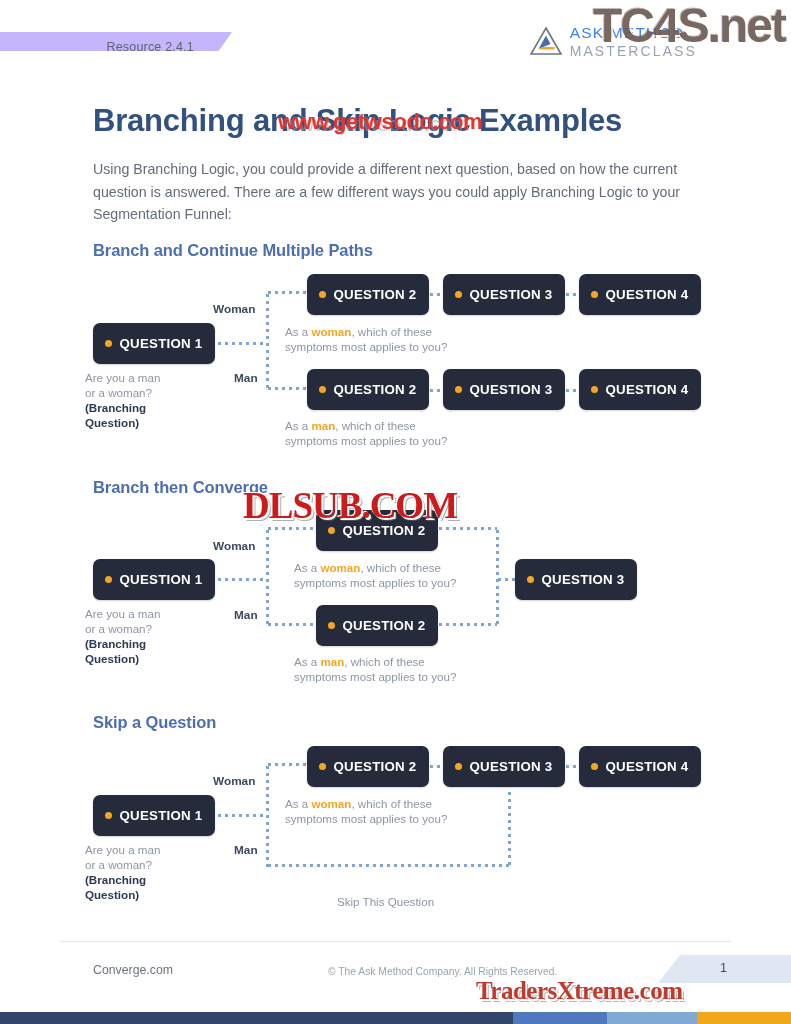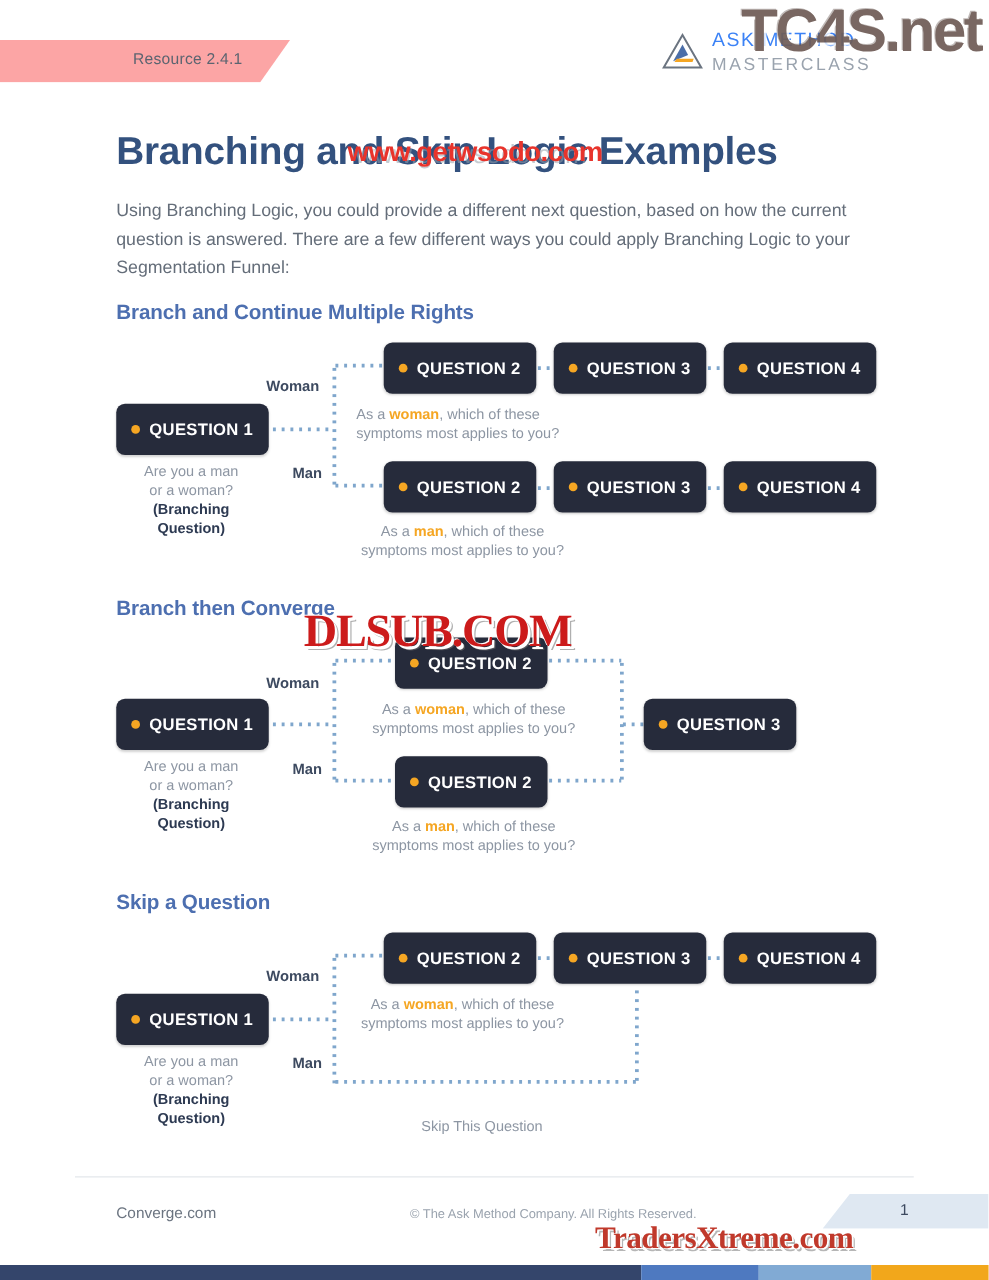--- a/index.html
+++ b/index.html
@@ -5,22 +5,22 @@
   html,body{margin:0;padding:0;background:#ffffff;}
   body{
     width:791px;height:1024px;position:relative;overflow:hidden;
     font-family:"Liberation Sans","DejaVu Sans",sans-serif;
     color:#5b6470;
   }
   .page{position:absolute;inset:0;background:#fff;}
 
   
   .hdr-ribbon{
-    position:absolute;left:0;top:32px;width:232px;height:34px;
-    background:#fca5a5;
+    position:absolute;left:0;top:32px;width:232px;height:19px;
+    background:#c4b5fd;
     clip-path:polygon(0 0,232px 0,208px 34px,0 34px);
   }
   .hdr-ribbon .txt{
     position:absolute;right:38px;top:8px;
     font-size:12.5px;color:#5b6470;letter-spacing:.2px;white-space:nowrap;
   }
 
   .logo-wrap{position:absolute;right:94px;top:25px;display:flex;align-items:center;gap:7px;}
   .logo-mark{width:34px;height:30px;position:relative;}
   .logo-text{line-height:1;}
@@ -45,21 +45,21 @@
   
   .qbox{
     position:absolute;background:#262b3b;border-radius:7px;
     display:flex;align-items:center;justify-content:center;gap:7px;
     color:#fff;font-size:13.3px;font-weight:700;letter-spacing:.25px;
     box-shadow:0 1px 2px rgba(0,0,0,.18);
   }
   .qbox .dot{width:7px;height:7px;border-radius:50%;background:#f5a623;flex:0 0 auto;}
 
   .cap{
-    position:absolute;font-size:11.6px;line-height:15px;color:#8d96a3;text-align:center;
+    position:absolute;font-size:11.6px;line-height:15px;color:#8d96a3;
   }
   .cap b{color:#2d3a52;font-weight:700;}
   .cap .hl{color:#f5a623;font-weight:700;}
 
   .brlabel{
     position:absolute;font-size:11.8px;font-weight:700;color:#3d4a60;white-space:nowrap;
   }
   .skiplabel{
     position:absolute;font-size:11.6px;color:#8d96a3;white-space:nowrap;
   }
@@ -132,21 +132,21 @@
     </div>
     <div class="logo-text">
       <div class="l1">ASK METHOD</div>
       <div class="l2">MASTERCLASS</div>
     </div>
   </div>
 
   <div class="title">Branching and Skip Logic Examples</div>
   <div class="intro">Using Branching Logic, you could provide a different next question, based on how the current question is answered. There are a few different ways you could apply Branching Logic to your Segmentation Funnel:</div>
 
-  <div class="sec-title" style="left:93px;top:241px;">Branch and Continue Multiple Rights</div>
+  <div class="sec-title" style="left:93px;top:241px;">Branch and Continue Multiple Paths</div>
 
   <div>
 
     <div class="dh" style="left:216px;top:342px;width:50px;"></div>
     <div class="dv" style="left:266px;top:292px;height:100px;"></div>
     <div class="dh" style="left:266px;top:291px;width:46px;"></div>
     <div class="dh" style="left:266px;top:387px;width:46px;"></div>
     <div class="dh" style="left:428px;top:293px;width:20px;"></div>
     <div class="dh" style="left:564px;top:293px;width:20px;"></div>
     <div class="dh" style="left:428px;top:389px;width:20px;"></div>

